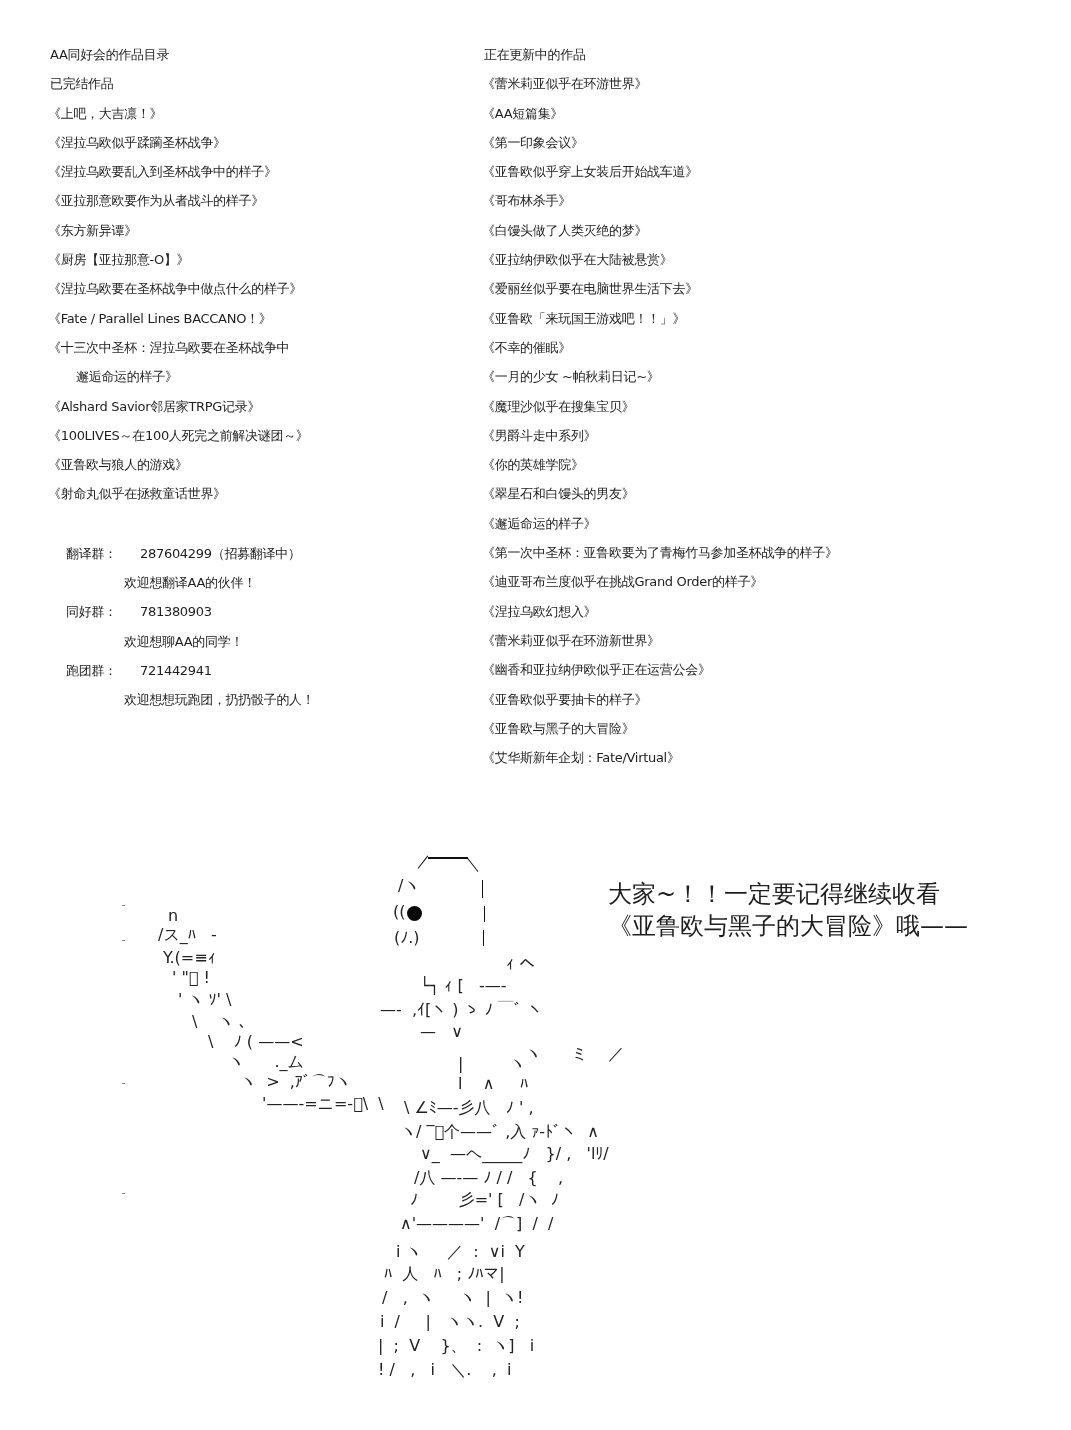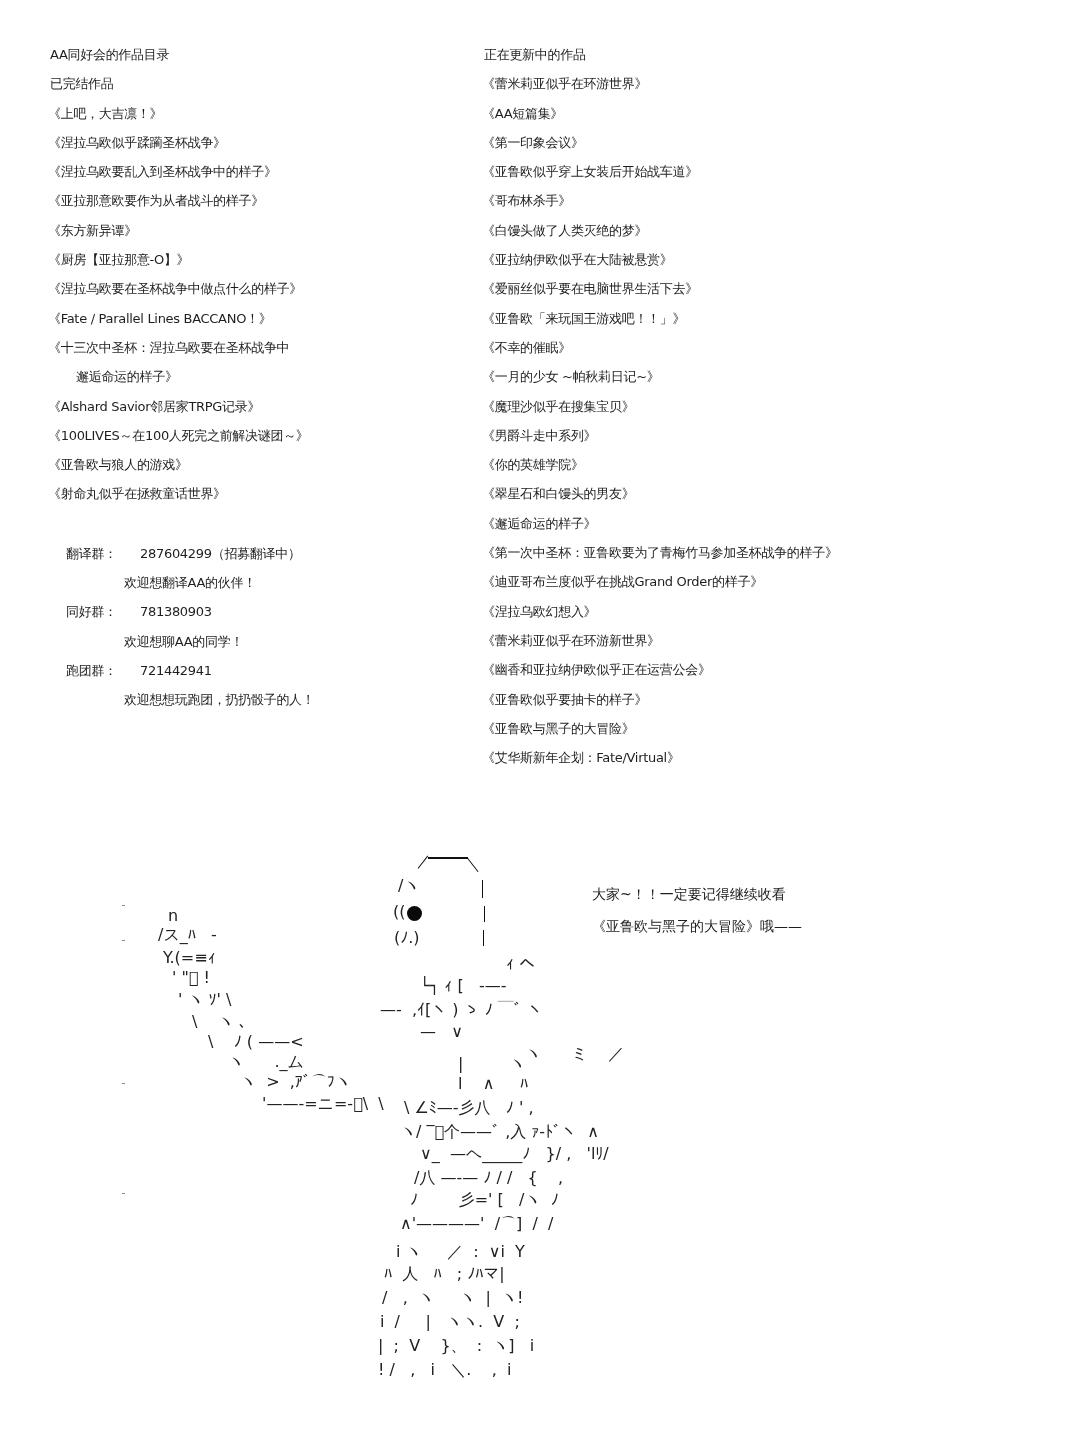--- a/index.html
+++ b/index.html
@@ -32,22 +32,22 @@
       position: absolute; white-space: pre;
       font-family: "DejaVu Sans", sans-serif; font-size: 16px; line-height: 16px;
       color: #222;
     }
     .aa-line { position: absolute; background: #111; }
     .eye {
       position: absolute; left: 407px; top: 906px; width: 15px; height: 15px;
       border-radius: 50%; background: #0a0a0a;
     }
     .speech {
-      position: absolute; left: 592px; top: 878px;
-      font-size: 14px; line-height: 32px; white-space: nowrap;
+      position: absolute; left: 608px; top: 878px;
+      font-size: 24px; line-height: 32px; white-space: nowrap;
     }
     .tick { position: absolute; width: 3px; height: 1px; background: #888; }
   </style>
 </head>
 <body>
 
 <div class="col col-left">
   <div class="line">AA同好会的作品目录</div>
   <div class="line">已完结作品</div>
   <div class="line work">《上吧，大吉凛！》</div>

